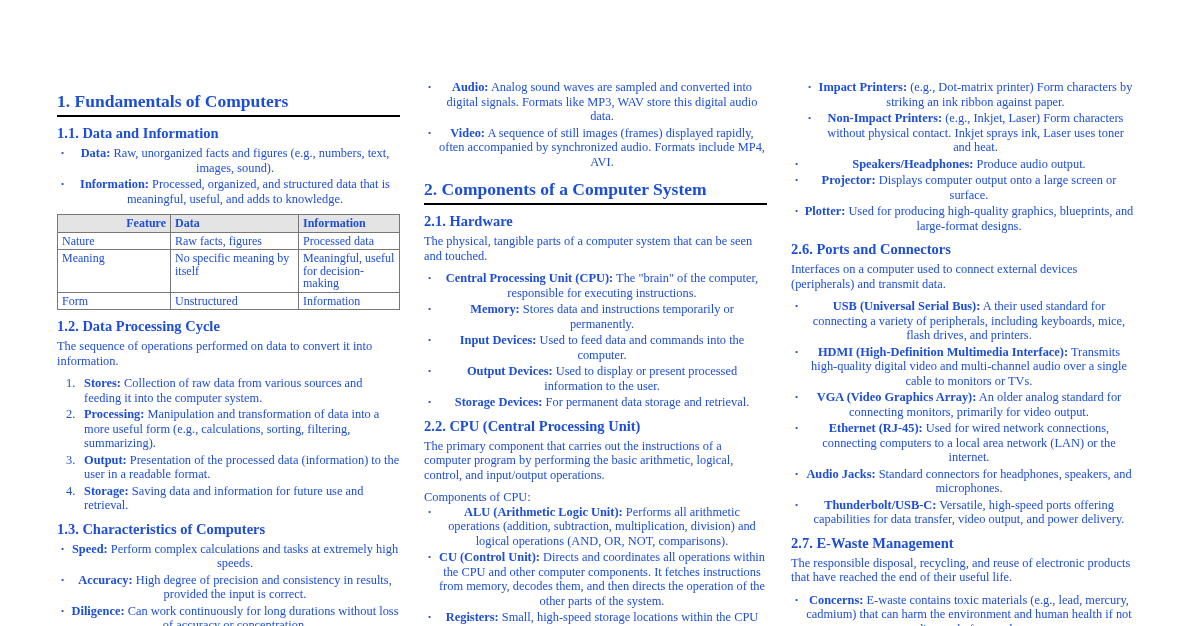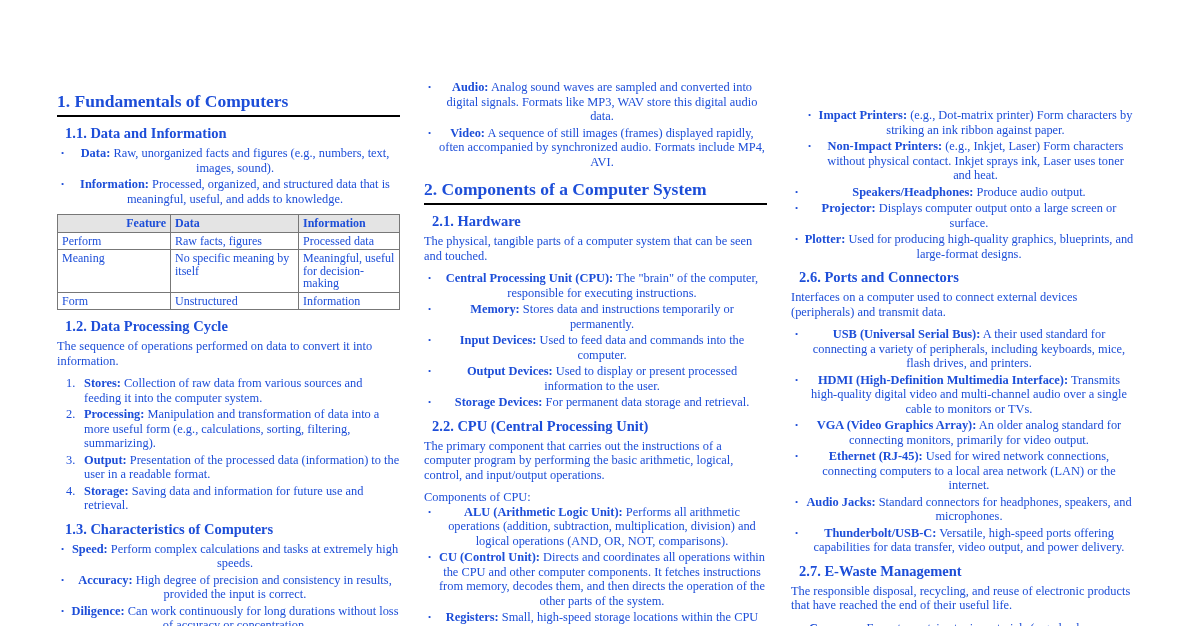--- a/index.html
+++ b/index.html
@@ -10,26 +10,26 @@
     font-family:Liberation Serif, serif;
     font-size:12.4px; line-height:14.5px;
   }
   .cols { position:absolute; left:57px; top:80px; display:flex; gap:24px; }
   .col { width:343px; flex:0 0 343px; }
   .h1 {
     font-size:17.5px; line-height:19px; font-weight:bold;
     border-bottom:2px solid #000; padding-bottom:4px; margin:11px 0 7px;
   }
   .col .h1:first-child { margin-top:12px; }
-  .h2 { font-size:14.5px; line-height:16px; font-weight:bold; margin:8px 8px 5px; }
+  .h2 { font-size:14.5px; line-height:16px; font-weight:bold; margin:8px 0 5px; }
   .para { margin:0 0 8px; }
   ul.blist { list-style:none; margin:0 0 8px 0; padding:0; }
   ul.blist li { position:relative; padding-left:13px; margin-bottom:2px;text-align:center; }
   ul.blist li::before { content:"•"; position:absolute; left:4px; top:0; font-size:9px; line-height:14.5px; }
-  ul.blist.nested { padding-left:13px; margin-bottom:2px;margin-top:28px; }
+  ul.blist.nested { padding-left:13px; margin-bottom:2px; }
   ul.nlist { list-style:none; margin:0 0 8px 0; padding:0; }
   ul.nlist li { position:relative; padding-left:27px; margin-bottom:2px; }
   ul.nlist .num { position:absolute; left:9px; top:0; }
   .lead { font-weight:bold; }
   table.dtable { border-collapse:collapse; width:100%; margin:2px 0 8px 0; font-size:12px; line-height:12.5px; }
   table.dtable th, table.dtable td {
     border:1px solid #777; padding:2px 4px; text-align:left; vertical-align:top;
   }
   table.dtable th { background:#e4e4e4; font-weight:bold; }
   table.dtable .c0 { width:113px;text-align:right; } table.dtable .c1 { width:128px; }
@@ -52,21 +52,21 @@
       <table class="dtable">
         <thead>
           <tr>
             <th class="c0">Feature</th>
             <th class="c1">Data</th>
             <th>Information</th>
           </tr>
         </thead>
         <tbody>
           <tr>
-            <td>Perform</td>
+            <td>Nature</td>
             <td>Raw facts, figures</td>
             <td>Processed data</td>
           </tr>
           <tr>
             <td>Meaning</td>
             <td>No specific meaning by itself</td>
             <td>Meaningful, useful for decision-making</td>
           </tr>
           <tr>
             <td>Form</td>

